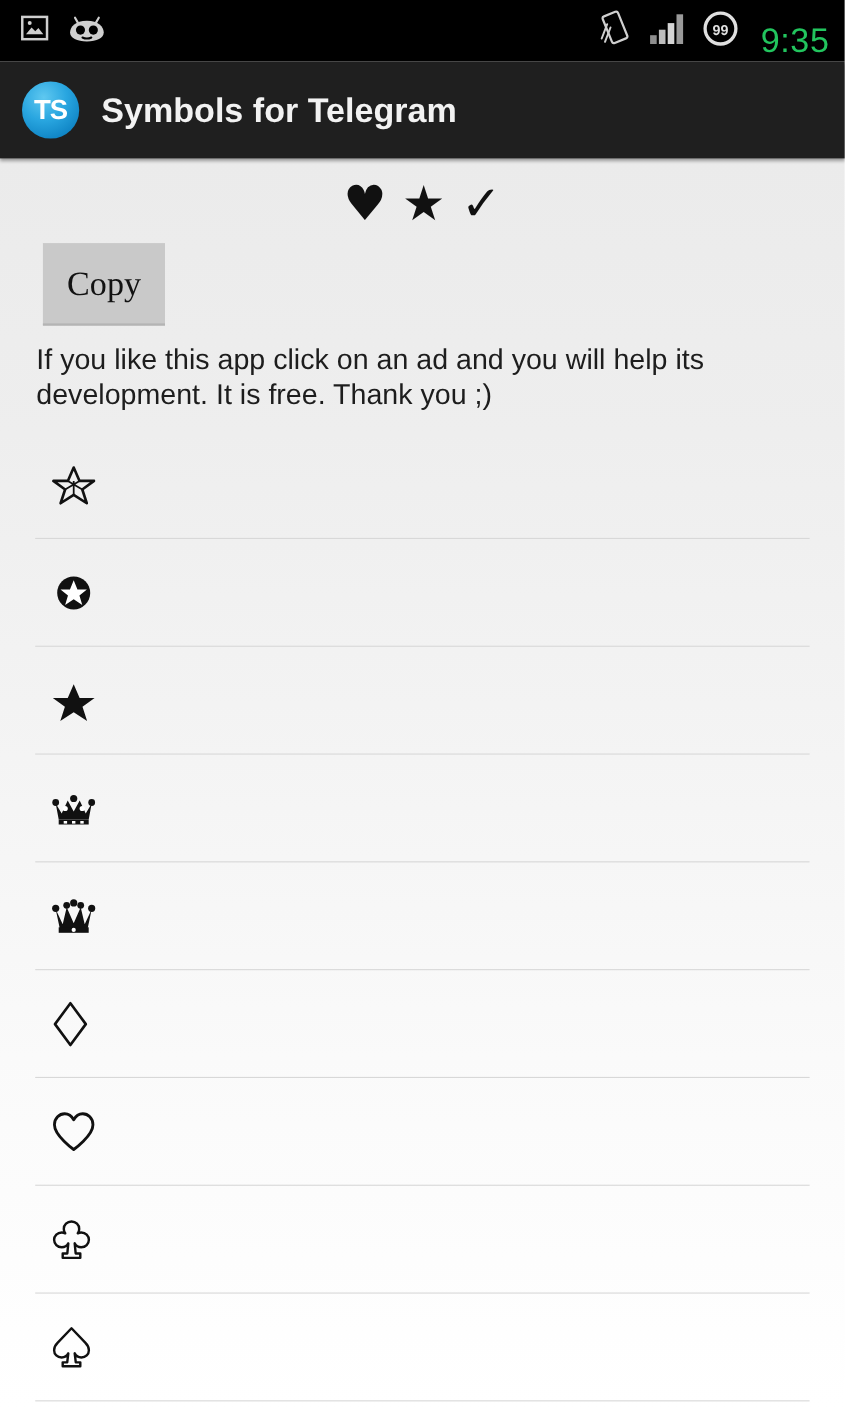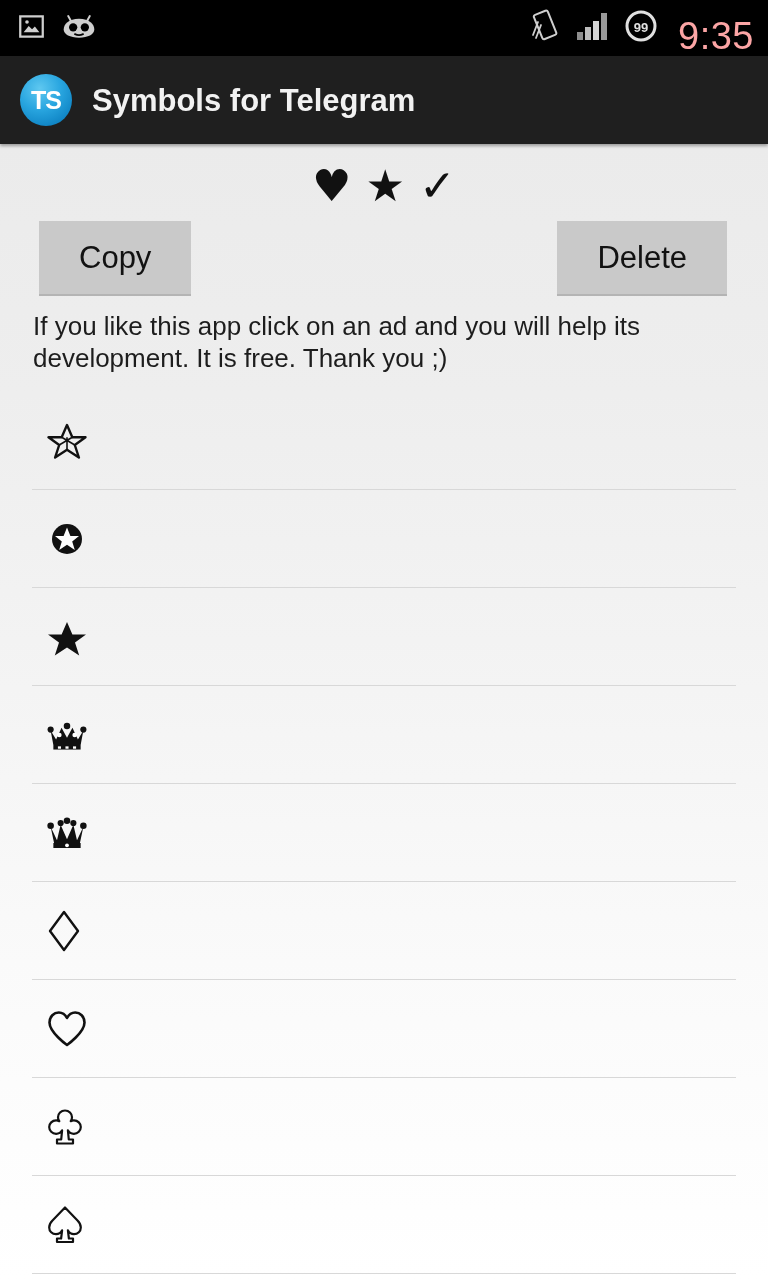--- a/index.html
+++ b/index.html
@@ -37,22 +37,22 @@
     align-items: center;
     gap: 16px;
   }
   .status-right {
     margin-left: auto;
     display: flex;
     align-items: center;
     gap: 16px;
   }
   .status-clock {
-    color: #fca5a5;
-    font-size: 38px;
+    color: #22c55e;
+    font-size: 31px;
     letter-spacing: 0.5px;
     line-height: 1;
     margin-left: 4px;
     margin-top: 16px;
   }
   .si { display: block; }
 
   
   .app-bar {
     height: 88px;
@@ -122,22 +122,22 @@
   }
   .btn {
     position: absolute;
     top: 5px;
     height: 75px;
     background: #c9c9c9;
     border: none;
     border-bottom: 2px solid #b4b4b4;
     color: #121212;
     font-size: 31px;
-    font-family: Liberation Sans, sans-serif;
-    padding: 0 40px;
+    font-family: Liberation Serif, serif;
+    padding: 0 22px;
     cursor: pointer;
     line-height: 1;
     text-align: center;
   }
   .btn-copy { left: 39px; }
   .btn-delete { right: 41px; }
 
   
   .hint-text {
     padding: 8px 33px 0 33px;
@@ -236,21 +236,20 @@
   <div class="content">
 
     <div class="preview-row">
       <span class="preview-symbol">♥</span>
       <span class="preview-symbol">★</span>
       <span class="preview-symbol">✓</span>
     </div>
 
     <div class="button-row">
       <button class="btn btn-copy">Copy</button>
-      <button class="btn btn-delete">Delete</button>
     </div>
 
     <p class="hint-text">If you like this app click on an ad and you will help its development. It is free. Thank you ;)</p>
 
     <div class="symbol-list">
 
       <div class="symbol-item">
         <svg class="symbol-glyph" width="40" height="40" viewBox="0 0 40 40">
           <path d="M20 4 L25.3 16.2 L38.5 16.2 L27.8 24 L31.9 36.5 L20 28.8 L8.1 36.5 L12.2 24 L1.5 16.2 L14.7 16.2 Z" fill="none" stroke="#111111" stroke-width="2.4" stroke-linejoin="round"></path>
           <path d="M14.7 16.2 L27.8 24 M25.3 16.2 L12.2 24 M20 28.8 L20 16.2" fill="none" stroke="#111111" stroke-width="1.6"></path>

